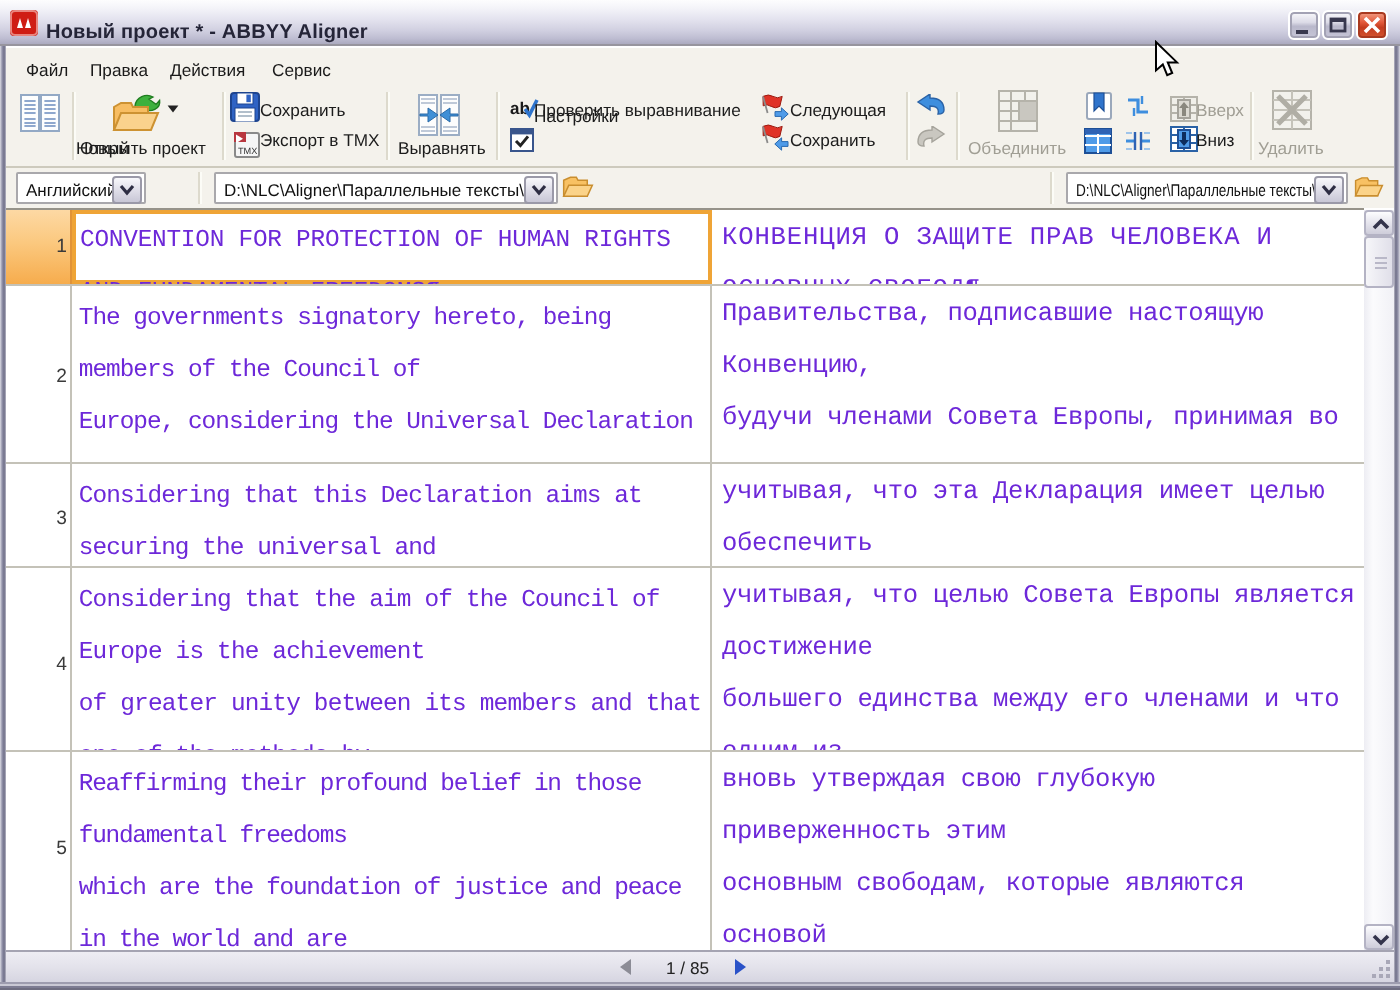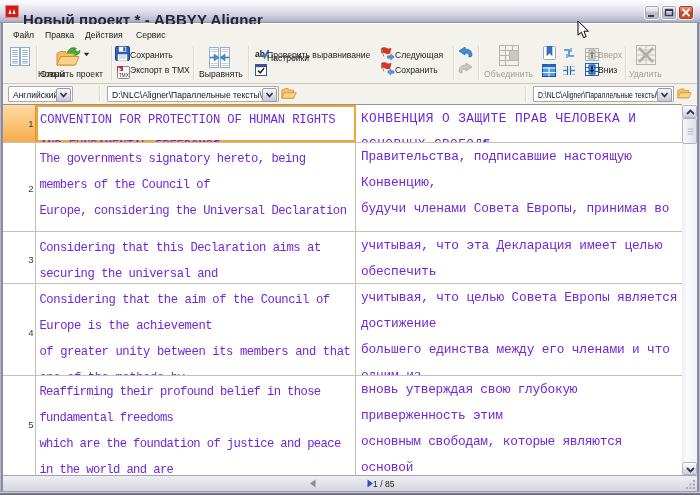--- a/index.html
+++ b/index.html
@@ -6,21 +6,21 @@
   body{width:700px;height:495px;overflow:hidden;font-family:"Liberation Sans",sans-serif;background:#fff;}
   .abs{position:absolute;}
   #win{position:absolute;left:0;top:0;width:700px;height:495px;}
   
   #titlebar{left:0;top:0;width:700px;height:23px;
     background:linear-gradient(#fdfdfe 0%,#f4f4f9 18%,#e3e2ee 45%,#d0cfe0 70%,#bdbcd1 88%,#abaabf 100%);
     border-bottom:1px solid #97959e;box-sizing:border-box;}
   #frame-l{left:0;top:23px;width:3px;height:468px;background:linear-gradient(90deg,#dcdce4 0%,#9393aa 35%,#6f6f88 70%,#b9b8c6 100%);}
   #frame-r{left:697px;top:23px;width:3px;height:468px;background:linear-gradient(270deg,#dcdce4 0%,#9393aa 35%,#6f6f88 70%,#b9b8c6 100%);}
   #frame-b{left:0;top:491px;width:700px;height:4px;background:linear-gradient(#9d9cae 0%,#9d9cae 25%,#c9c8d4 25%,#c9c8d4 50%,#7d7c92 50%,#7d7c92 75%,#6e6d80 75%,#6e6d80 100%);}
-  #title-txt{left:23px;top:11px;font-size:15px;font-weight:bold;color:#252538;letter-spacing:0.1px;}
+  #title-txt{left:23px;top:11px;font-size:10px;font-weight:bold;color:#252538;letter-spacing:0.1px;}
   .capbtn{top:5px;width:16px;height:15px;border-radius:3px;border:1px solid #fff;box-sizing:border-box;
     background:linear-gradient(#fbfbfd,#dcdbe7 40%,#b9b8cb 55%,#c6c5d7);box-shadow:inset 0 0 0 1px #a3a2b4;}
   #btn-close{background:linear-gradient(#f2a289,#e2593a 40%,#c43c1f 60%,#d4542f);box-shadow:inset 0 0 0 1px #a93a20;}
   .glyph{position:absolute;left:0;top:0;width:14px;height:13px;}
   
   #menubar{left:3px;top:24px;width:694px;height:20px;background:#f4f2ec;}
   .mi{position:absolute;top:6px;font-size:8.6px;color:#1a1a1a;}
   
   #toolbar{left:3px;top:44px;width:694px;height:40px;background:#f4f2ec;border-bottom:1px solid #cdcabd;box-sizing:border-box;}
   .tl{position:absolute;font-size:8.6px;color:#1c1c1c;white-space:nowrap;}
@@ -49,21 +49,21 @@
   
   #vsb{left:682px;top:105px;width:15px;height:370px;background:linear-gradient(90deg,#ededf3,#fbfbfd 30%,#f1f1f6);}
   .sbtn{position:absolute;left:0px;width:15px;height:13px;border:1px solid #b4b3c4;border-radius:2px;box-sizing:border-box;
     background:linear-gradient(#fdfdfe,#e5e4ed 50%,#cecdda);}
   .sthumb{position:absolute;left:0px;top:13px;width:15px;height:26px;border:1px solid #b4b3c4;border-radius:2px;box-sizing:border-box;
     background:linear-gradient(90deg,#f6f6f9,#e0dfe9);}
   .sbtn svg,.sthumb svg{position:absolute;left:2px;top:3px;}
   
   #statusbar{left:3px;top:475px;width:694px;height:16px;
     background:linear-gradient(#eeedf3 0%,#e2e1ea 55%,#d6d5e1 100%);border-top:1px solid #a5a4b2;box-sizing:border-box;}
-  #pageno{position:absolute;left:330px;top:3px;font-size:8.6px;color:#222;margin-left:40px;}
+  #pageno{position:absolute;left:330px;top:3px;font-size:8.6px;color:#222;}
 </style>
 </head>
 <body>
 <div id="win">
 
   <div id="titlebar" class="abs"></div>
   <svg class="abs" style="left:5px;top:5px;" width="14" height="14" viewBox="0 0 14 14">
     <rect x="0" y="0" width="14" height="13" rx="2" fill="#cf1d14"></rect>
     <rect x="0.5" y="0.5" width="13" height="12" rx="2" fill="none" stroke="#f2b4ac" stroke-width="1" opacity="0.7"></rect>
     <path d="M3.5 9 L5 4 L6.5 9 Z M7.5 9 L9 4 L10.5 9 Z" fill="#fff"></path>

